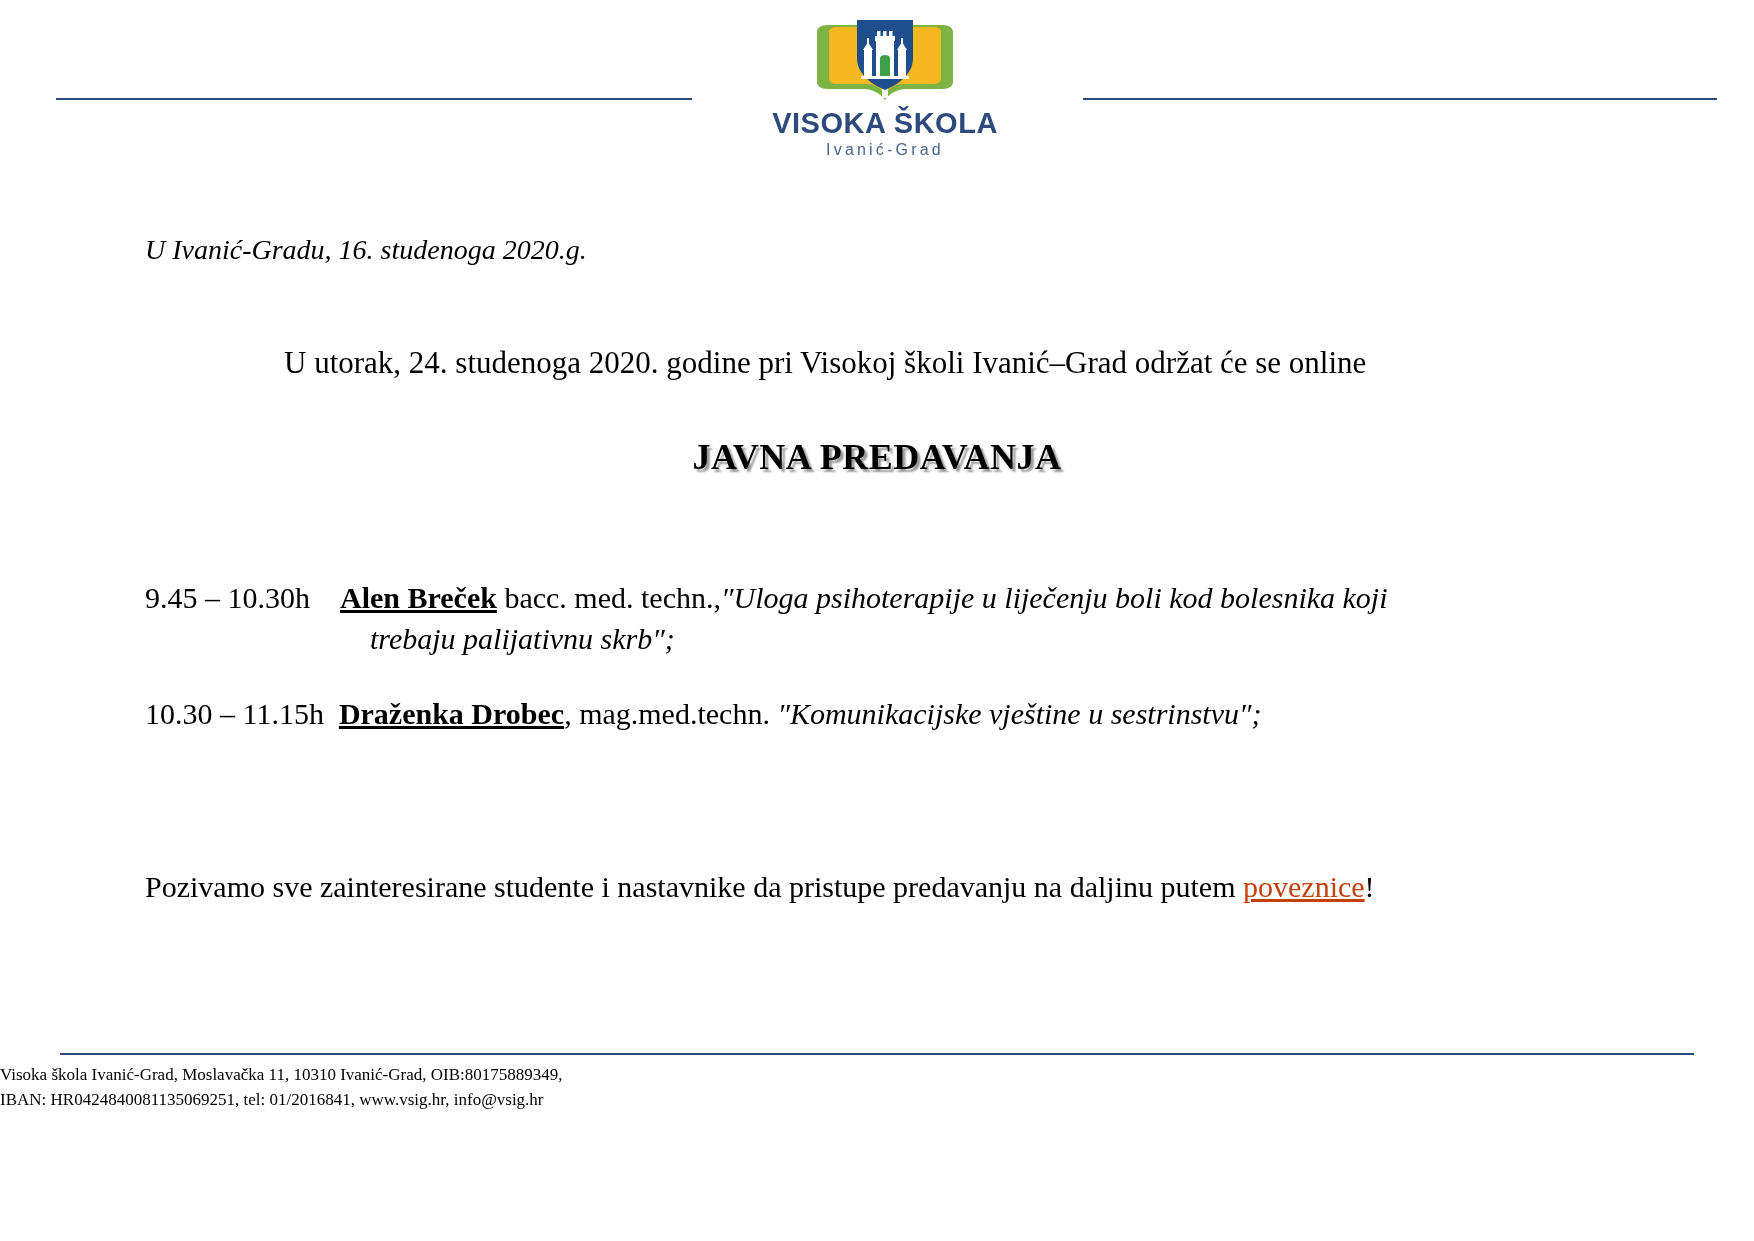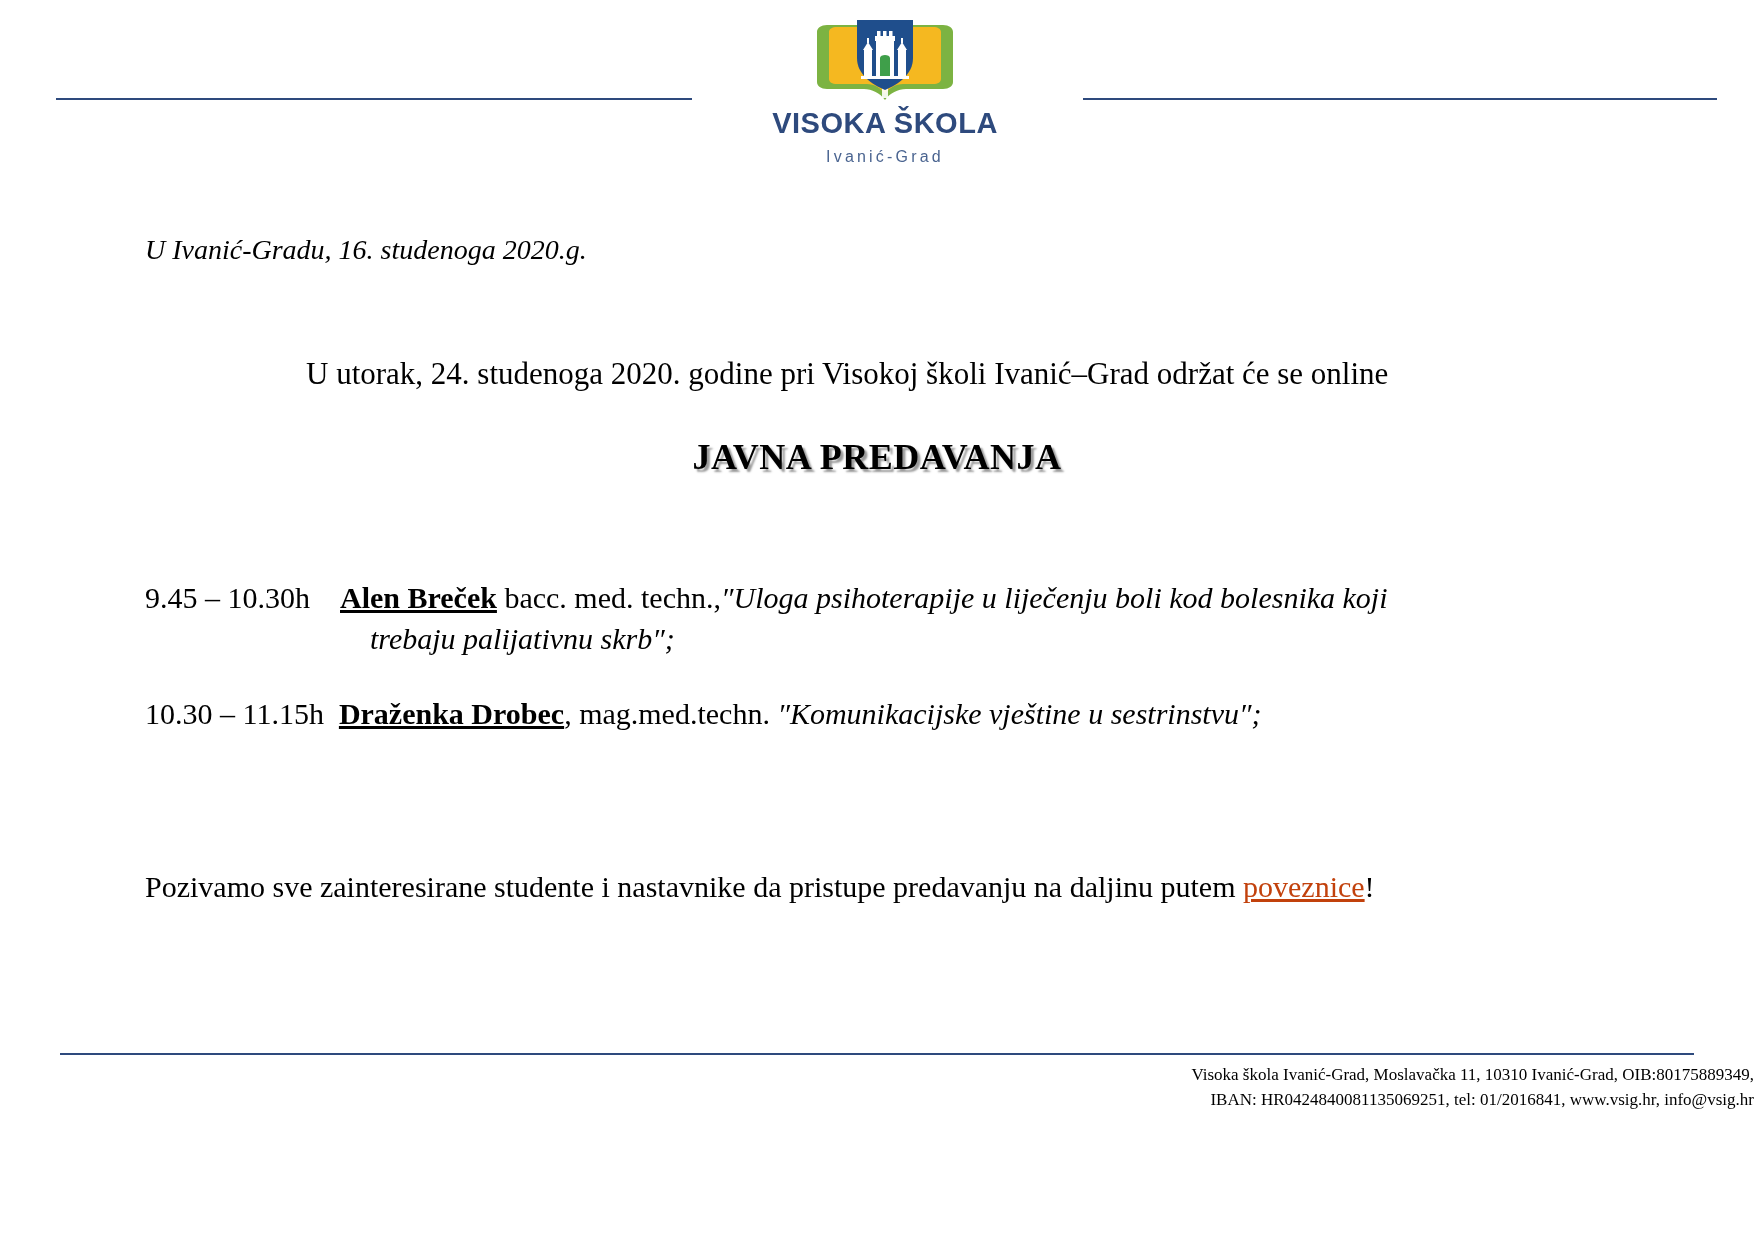--- a/index.html
+++ b/index.html
@@ -55,21 +55,21 @@
     letter-spacing: 0.5px;
     color: #2e4a7d;
     line-height: 1.05;
     margin-top: 2px;
   }
   .logo-sub {
     font-family: "Liberation Sans", "DejaVu Sans", sans-serif;
     font-size: 16px;
     letter-spacing: 3.2px;
     color: #4a6490;
-    margin-top: 10px;
+    margin-top: 3px;
   }
 
   
   .page {
     position: absolute;
     left: 0;
     top: 0;
     width: 1754px;
   }
 
@@ -77,25 +77,24 @@
     position: absolute;
     left: 145px;
     top: 234px;
     font-style: italic;
     font-size: 28px;
     white-space: nowrap;
   }
 
   .intro {
     position: absolute;
-    left: 306px;
+    left: 284px;
     top: 345px;
     font-size: 31px;
     white-space: nowrap;
-    margin-top: 11px;
   }
 
   .doc-title {
     position: absolute;
     left: 0;
     top: 436px;
     width: 1754px;
     text-align: center;
     font-size: 36px;
     font-weight: bold;
@@ -157,21 +156,21 @@
     top: 1053px;
     width: 1634px;
     height: 0;
     border-top: 2.5px solid #2e4a7d;
   }
   .footer {
     position: absolute;
     left: 0;
     top: 1063px;
     width: 1754px;
-    text-align: right;
+    text-align: left;
     font-size: 17px;
     line-height: 1.45;
     color: #000;
   }
 </style>
 </head>
 <body>
 
 <div class="header">
 

